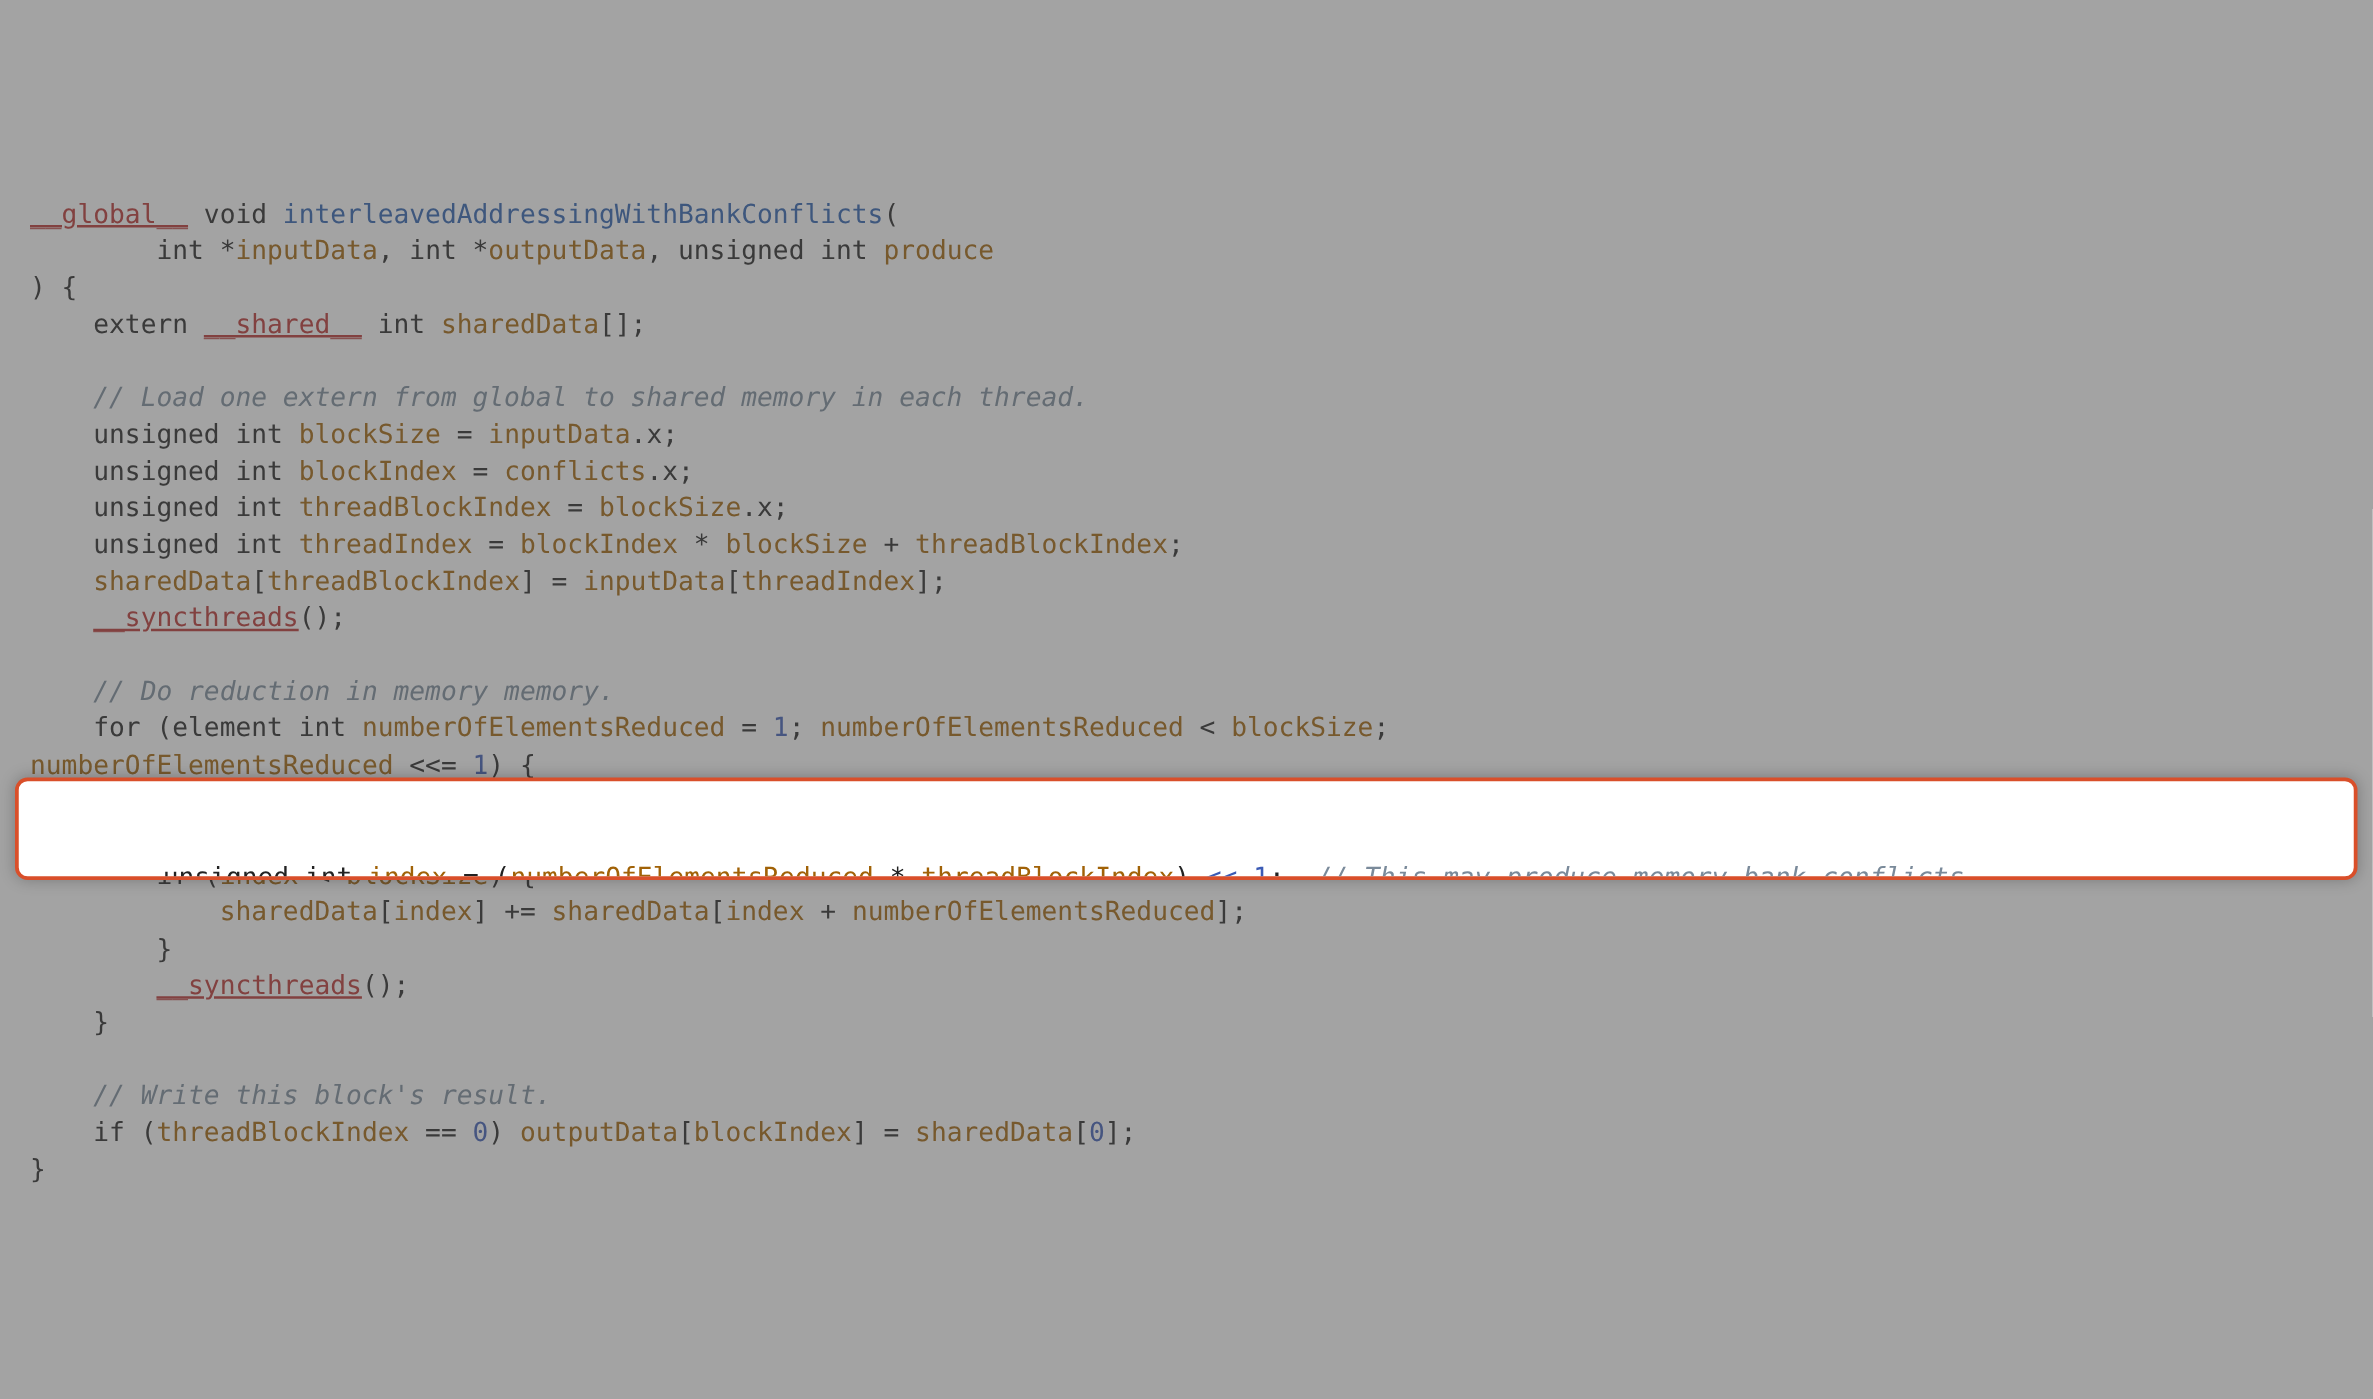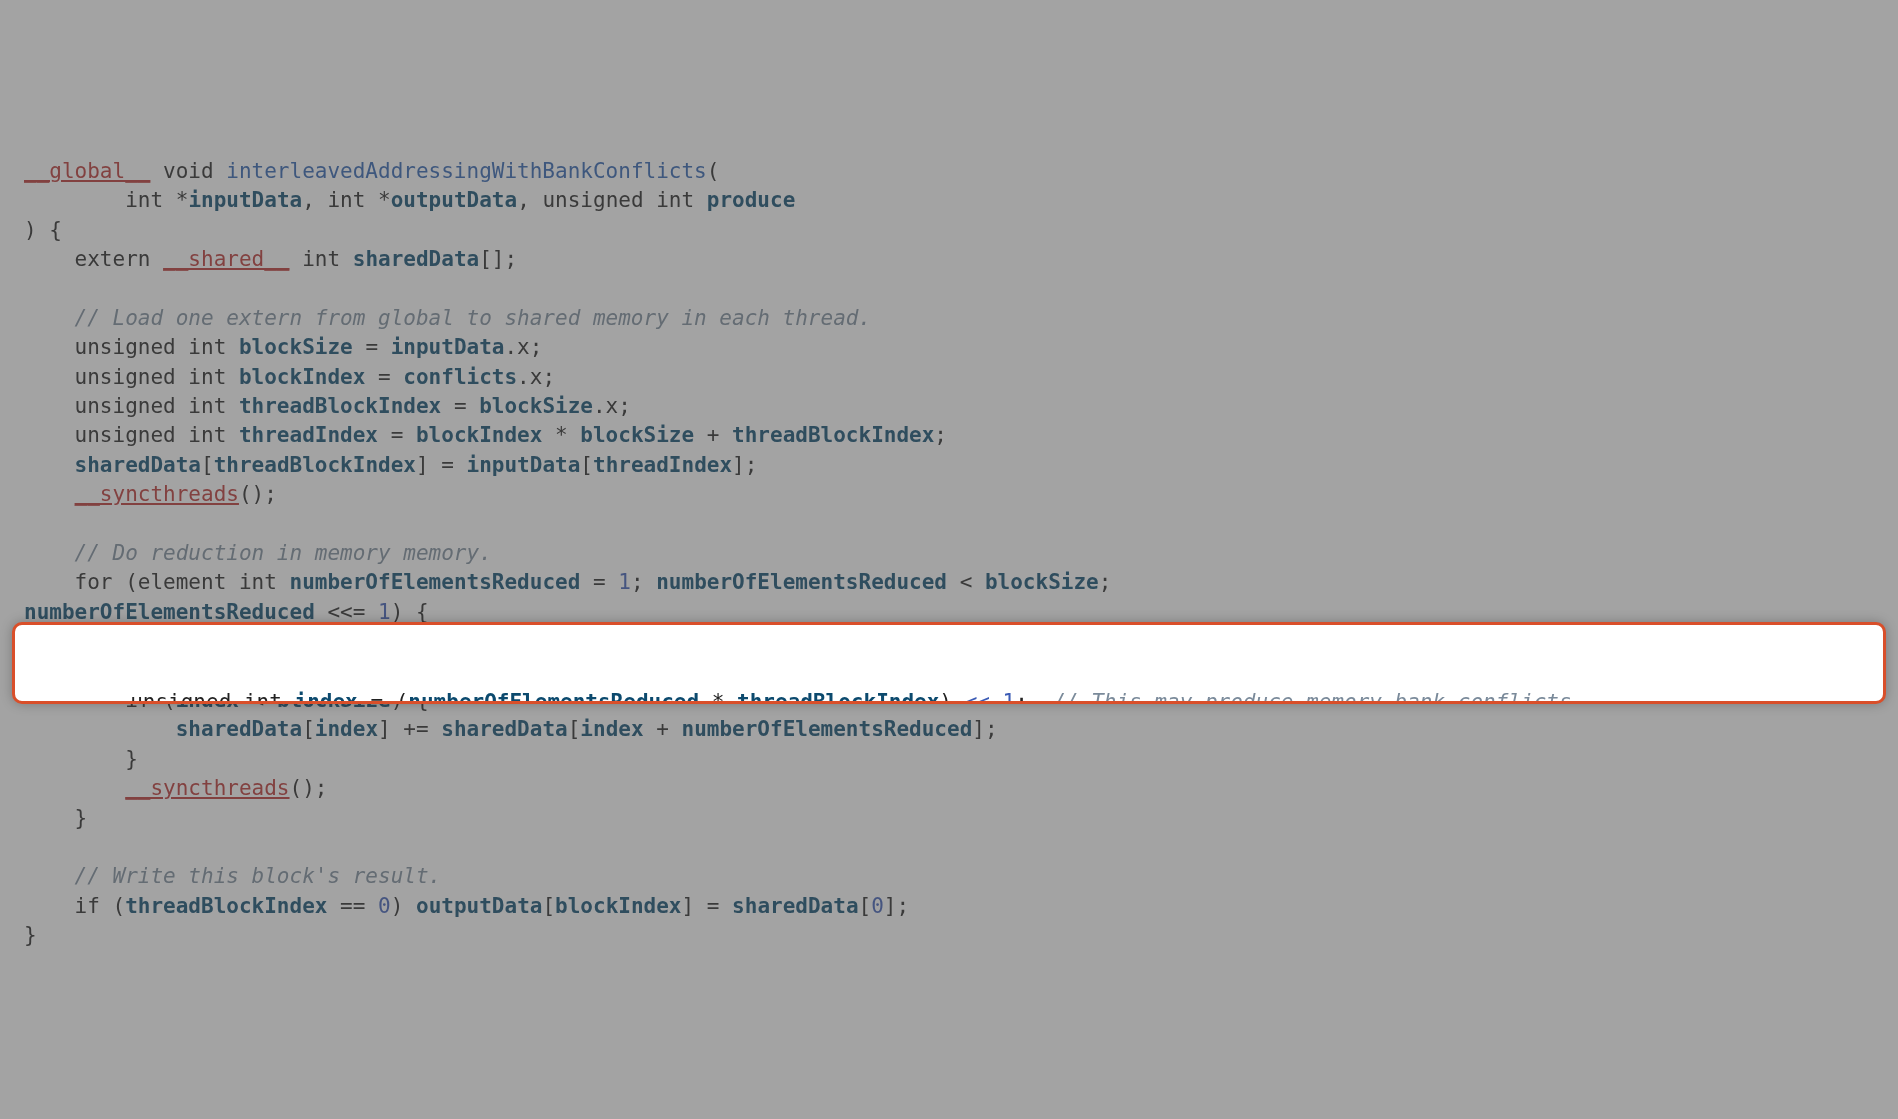--- a/index.html
+++ b/index.html
@@ -53,21 +53,21 @@
     padding: 4px 14px 4px 14px;
     font-family: inherit;
     font-size: 21px;
     line-height: 1.4;
     white-space: pre-wrap;
   }
   
   
   .kw-red { color: #b8312f; text-decoration: underline; }       
   .kw-blue { color: #2b5fae; }            
-  .var { color: #0c4a6e; font-weight: bold; }
+  .var { color: #a16207; }
   .num { color: #3b5bb5; }          
   .shift { color: #3b5bb5; }
   .comment { color: #7a8a9a; font-style: italic; }
   .normal { color: #222; }
 </style>
 </head>
 <body>
 
 
 

